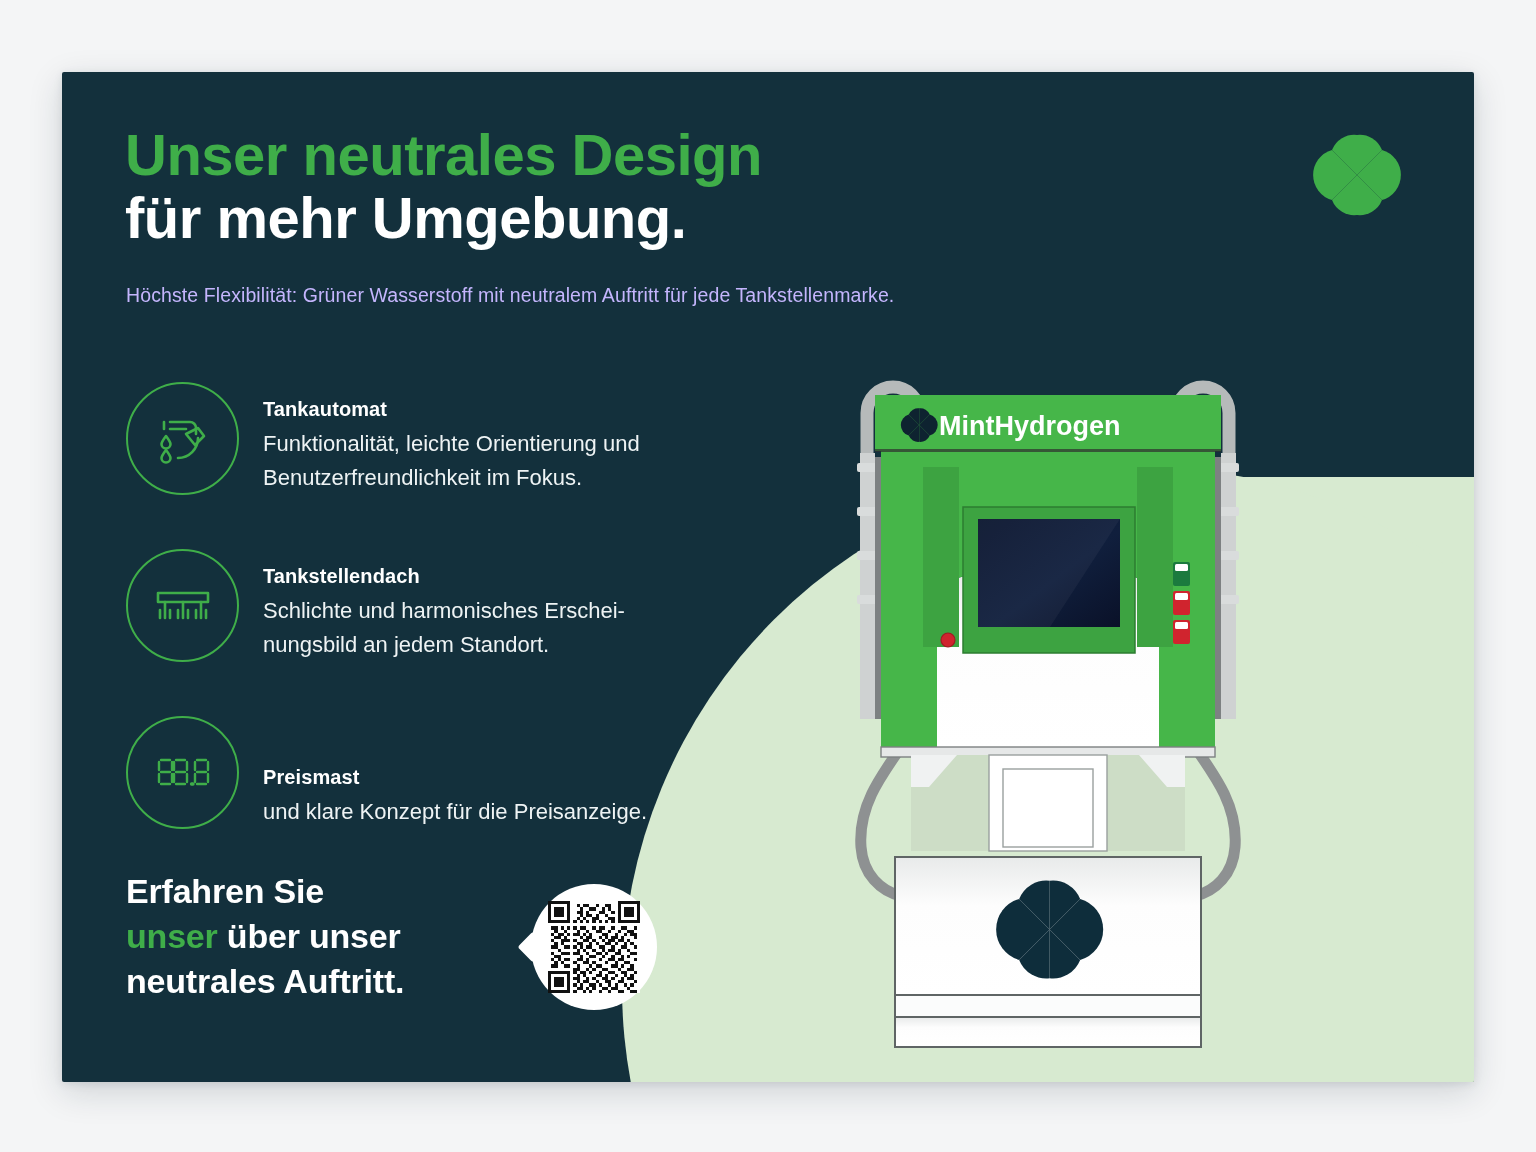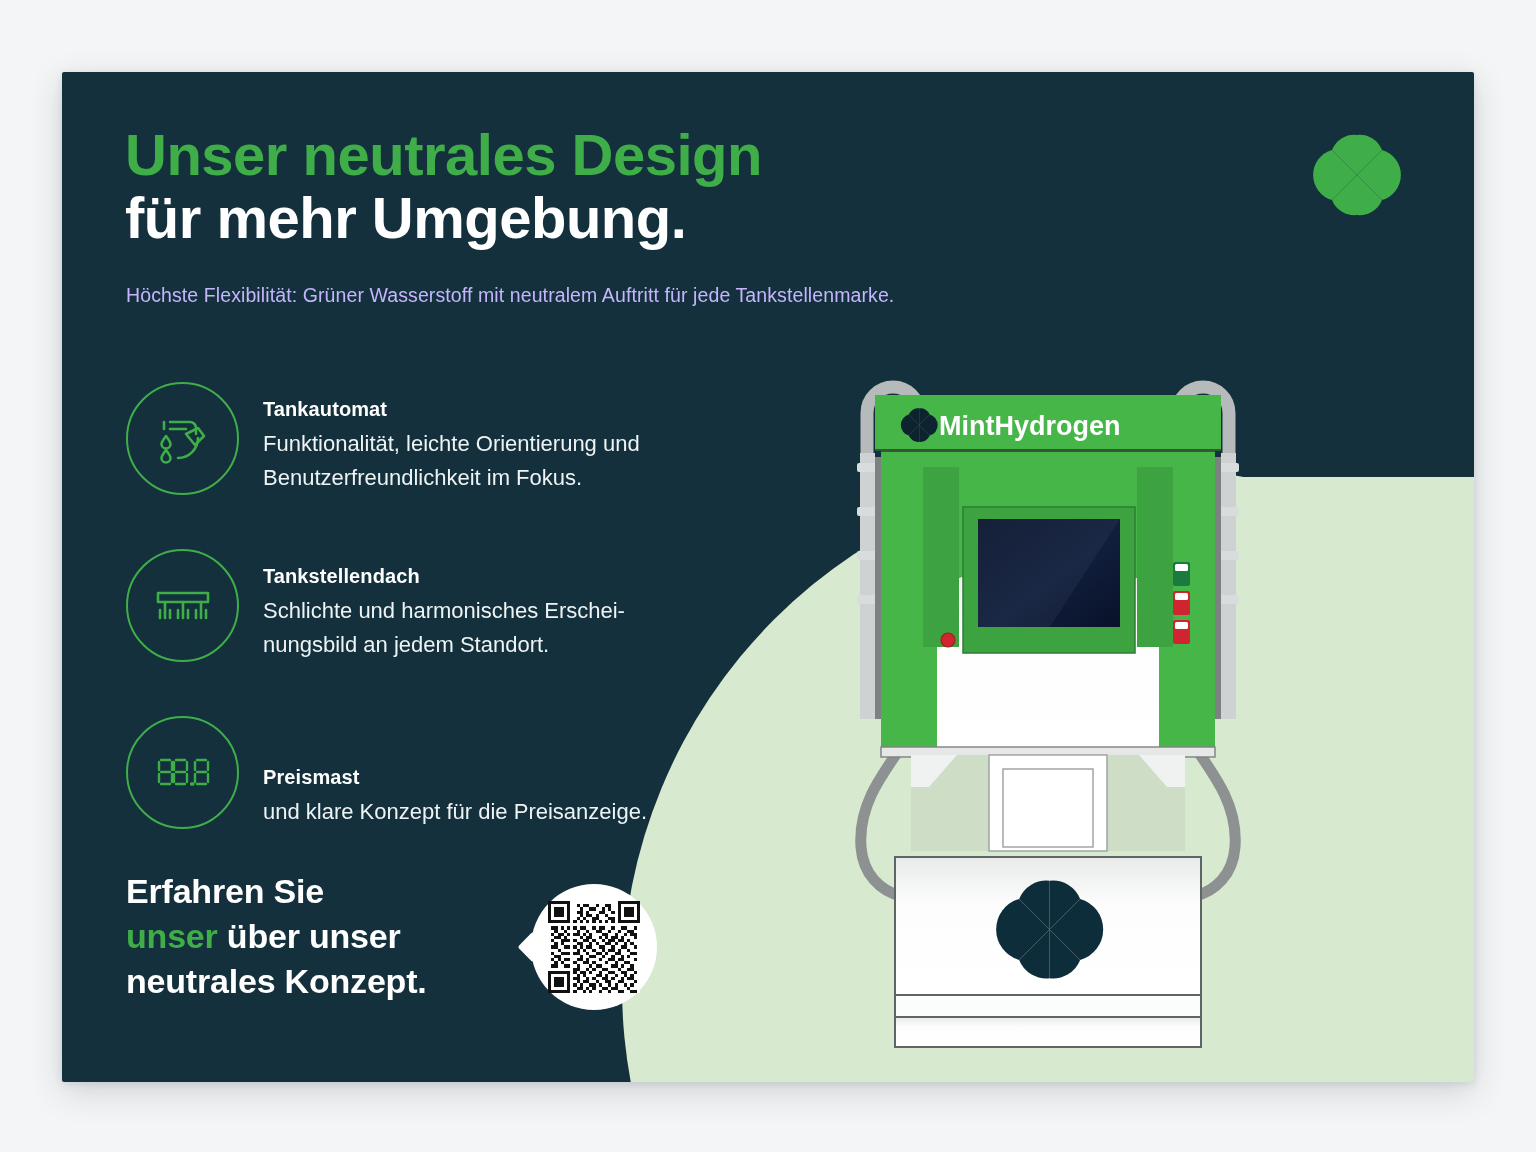--- a/index.html
+++ b/index.html
@@ -207,21 +207,21 @@
         </div>
       </div>
 
     </div>
 
     <div class="cta">
       <div class="cta-line">Erfahren Sie</div>
       <div class="cta-line">
         <span class="accent">unser</span><span> über unser</span>
       </div>
-      <div class="cta-line">neutrales Konzept.</div>
+      <div class="cta-line">neutrales Auftritt.</div>
     </div>
 
     <div class="qr-bubble">
       <svg class="qr-img" viewBox="0 0 29 29" shape-rendering="crispEdges">
         <rect width="29" height="29" fill="#ffffff"></rect>
         <g fill="#111111">
 
           <rect x="0" y="0" width="7" height="1"></rect>
             <rect x="0" y="6" width="7" height="1"></rect>
           <rect x="0" y="0" width="1" height="7"></rect>

